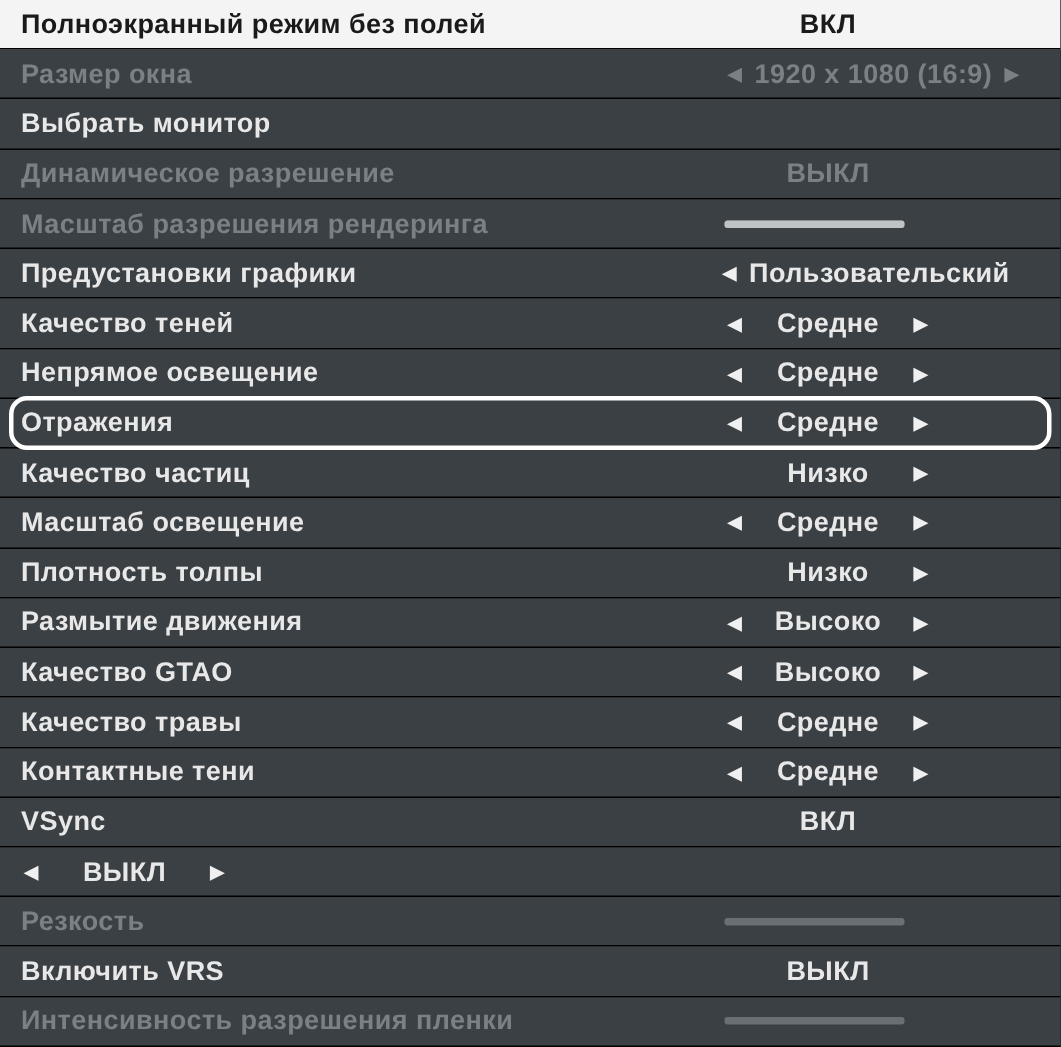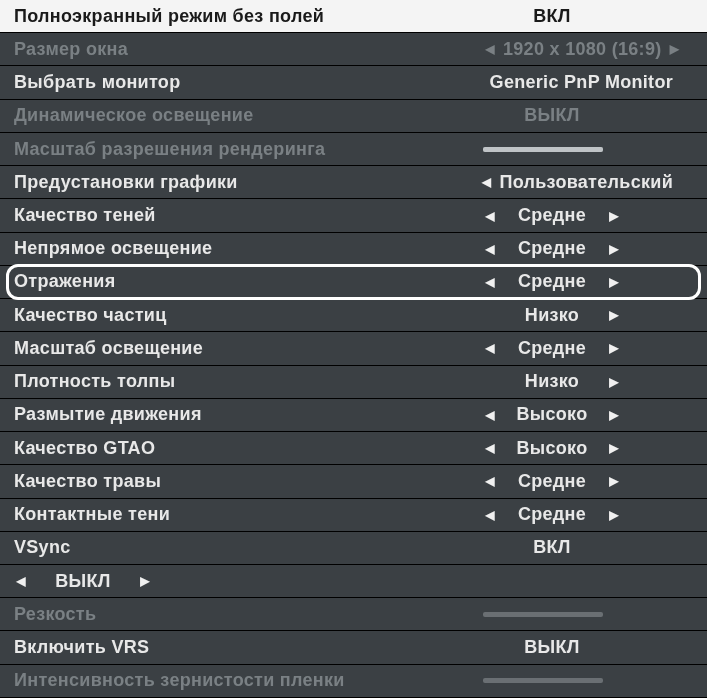--- a/index.html
+++ b/index.html
@@ -108,28 +108,23 @@
     <div class="row disabled">
       <span class="label">Размер окна</span>
       <div class="value-wrap">
         <span class="arrow">◀</span>
         <span class="value">1920 x 1080 (16:9)</span>
         <span class="arrow">▶</span>
       </div>
     </div>
     <div class="row">
       <span class="label">Выбрать монитор</span>
-      <div class="value-wrap">
-        <span class="arrow hidden">◀</span>
-        <span class="value">Generic PnP Monitor</span>
-        <span class="arrow hidden">▶</span>
-      </div>
-    </div>
-    <div class="row disabled">
-      <span class="label">Динамическое освещение</span>
+    </div>
+    <div class="row disabled">
+      <span class="label">Динамическое разрешение</span>
       <div class="value-wrap">
         <span class="arrow hidden">◀</span>
         <span class="value">ВЫКЛ</span>
         <span class="arrow hidden">▶</span>
       </div>
     </div>
     <div class="row disabled">
       <span class="label">Масштаб разрешения рендеринга</span>
       <div class="value-wrap">
         <div class="slider-track">
@@ -250,20 +245,20 @@
     </div>
     <div class="row">
       <span class="label">Включить VRS</span>
       <div class="value-wrap">
         <span class="arrow hidden">◀</span>
         <span class="value">ВЫКЛ</span>
         <span class="arrow hidden">▶</span>
       </div>
     </div>
     <div class="row disabled">
-      <span class="label">Интенсивность зернистости пленки</span>
+      <span class="label">Интенсивность разрешения пленки</span>
       <div class="value-wrap">
         <div class="slider-track">
           <div class="slider-fill none"></div>
         </div>
       </div>
     </div>
   </div>
 
 </body></html>

